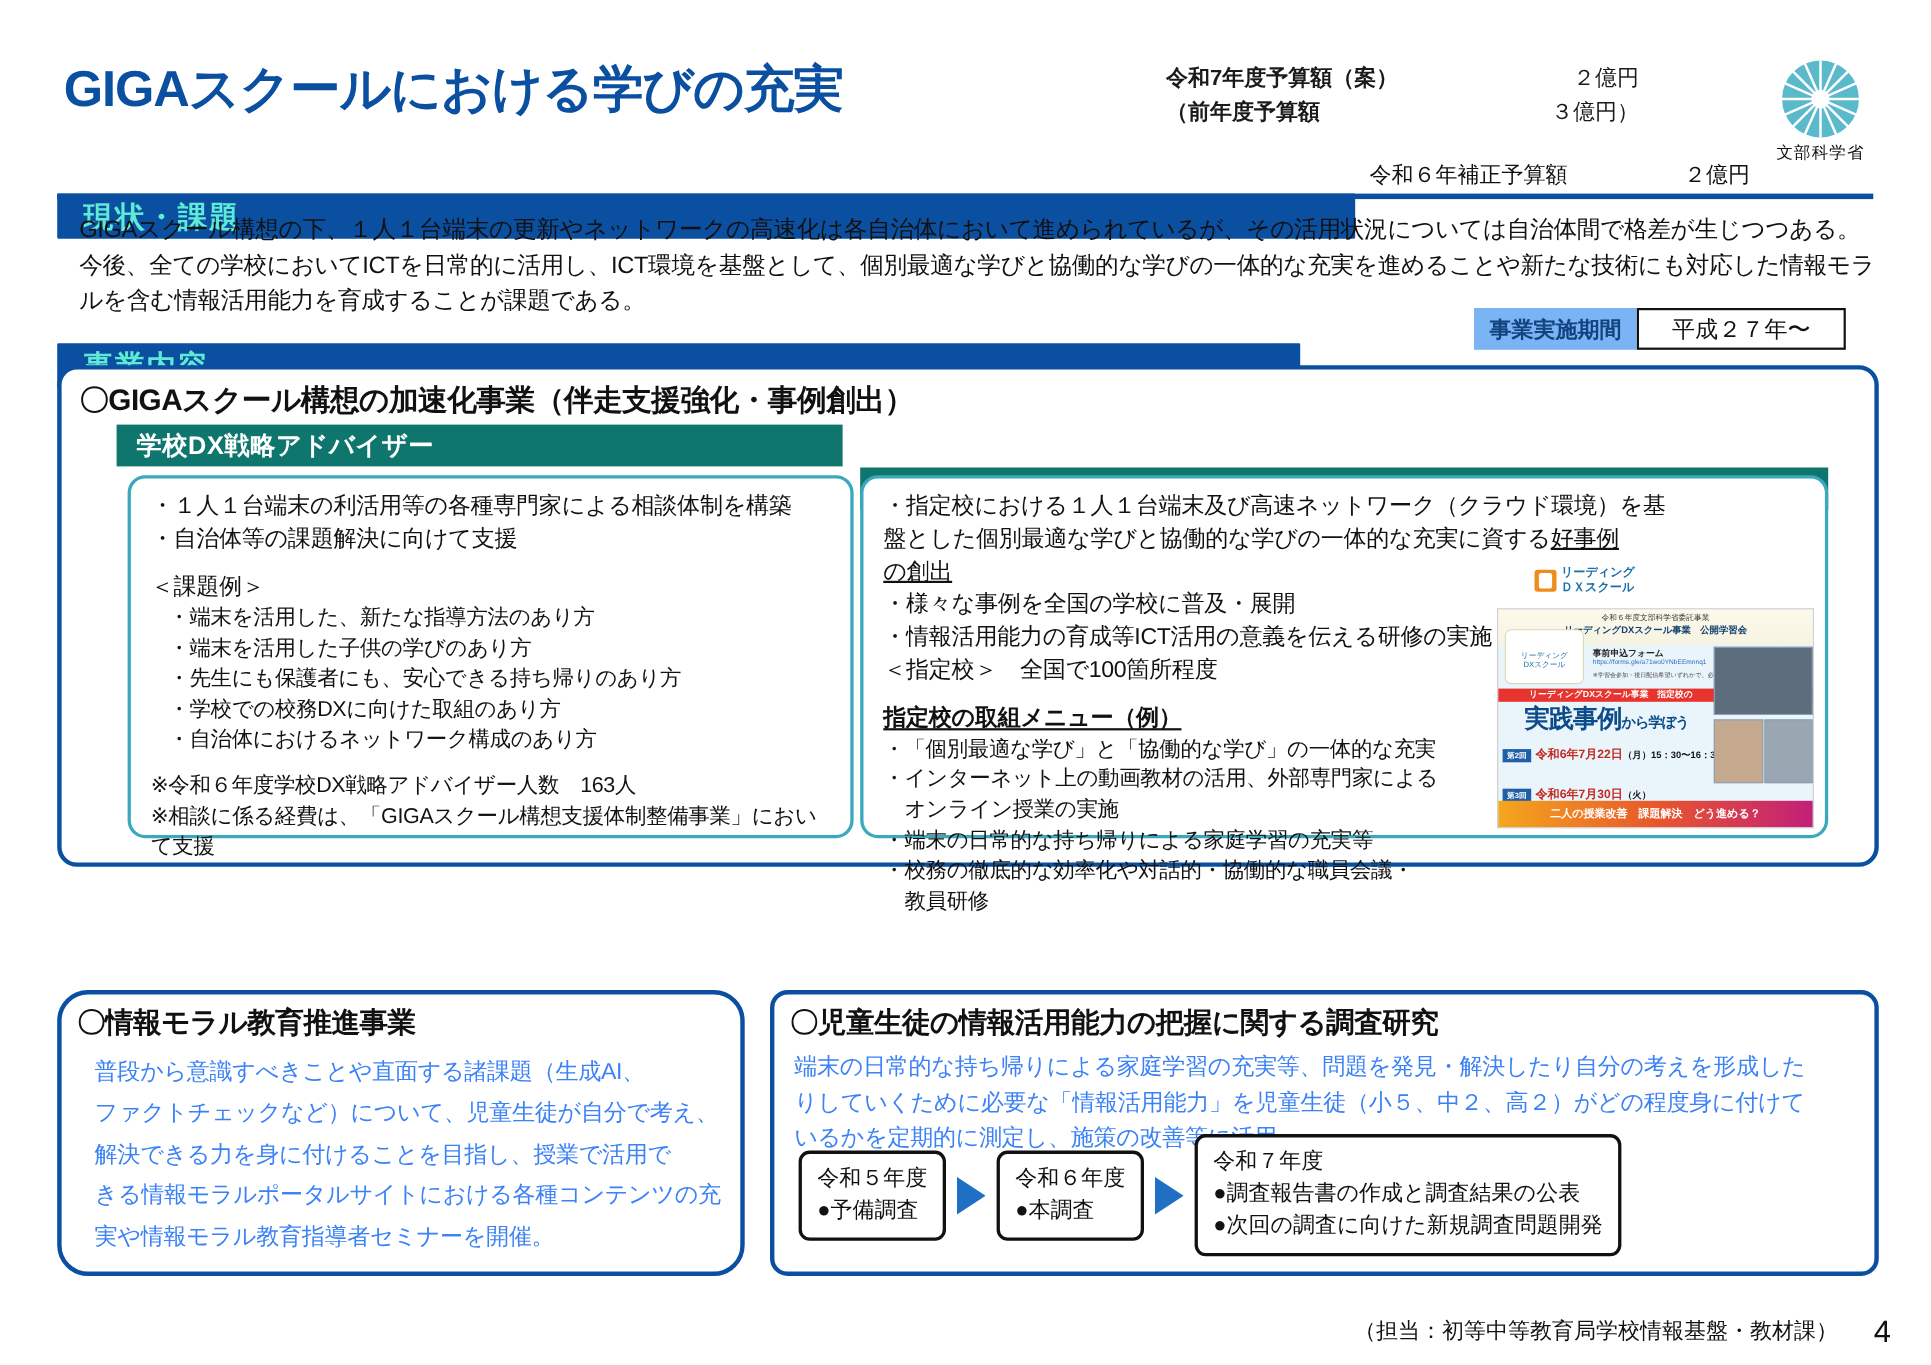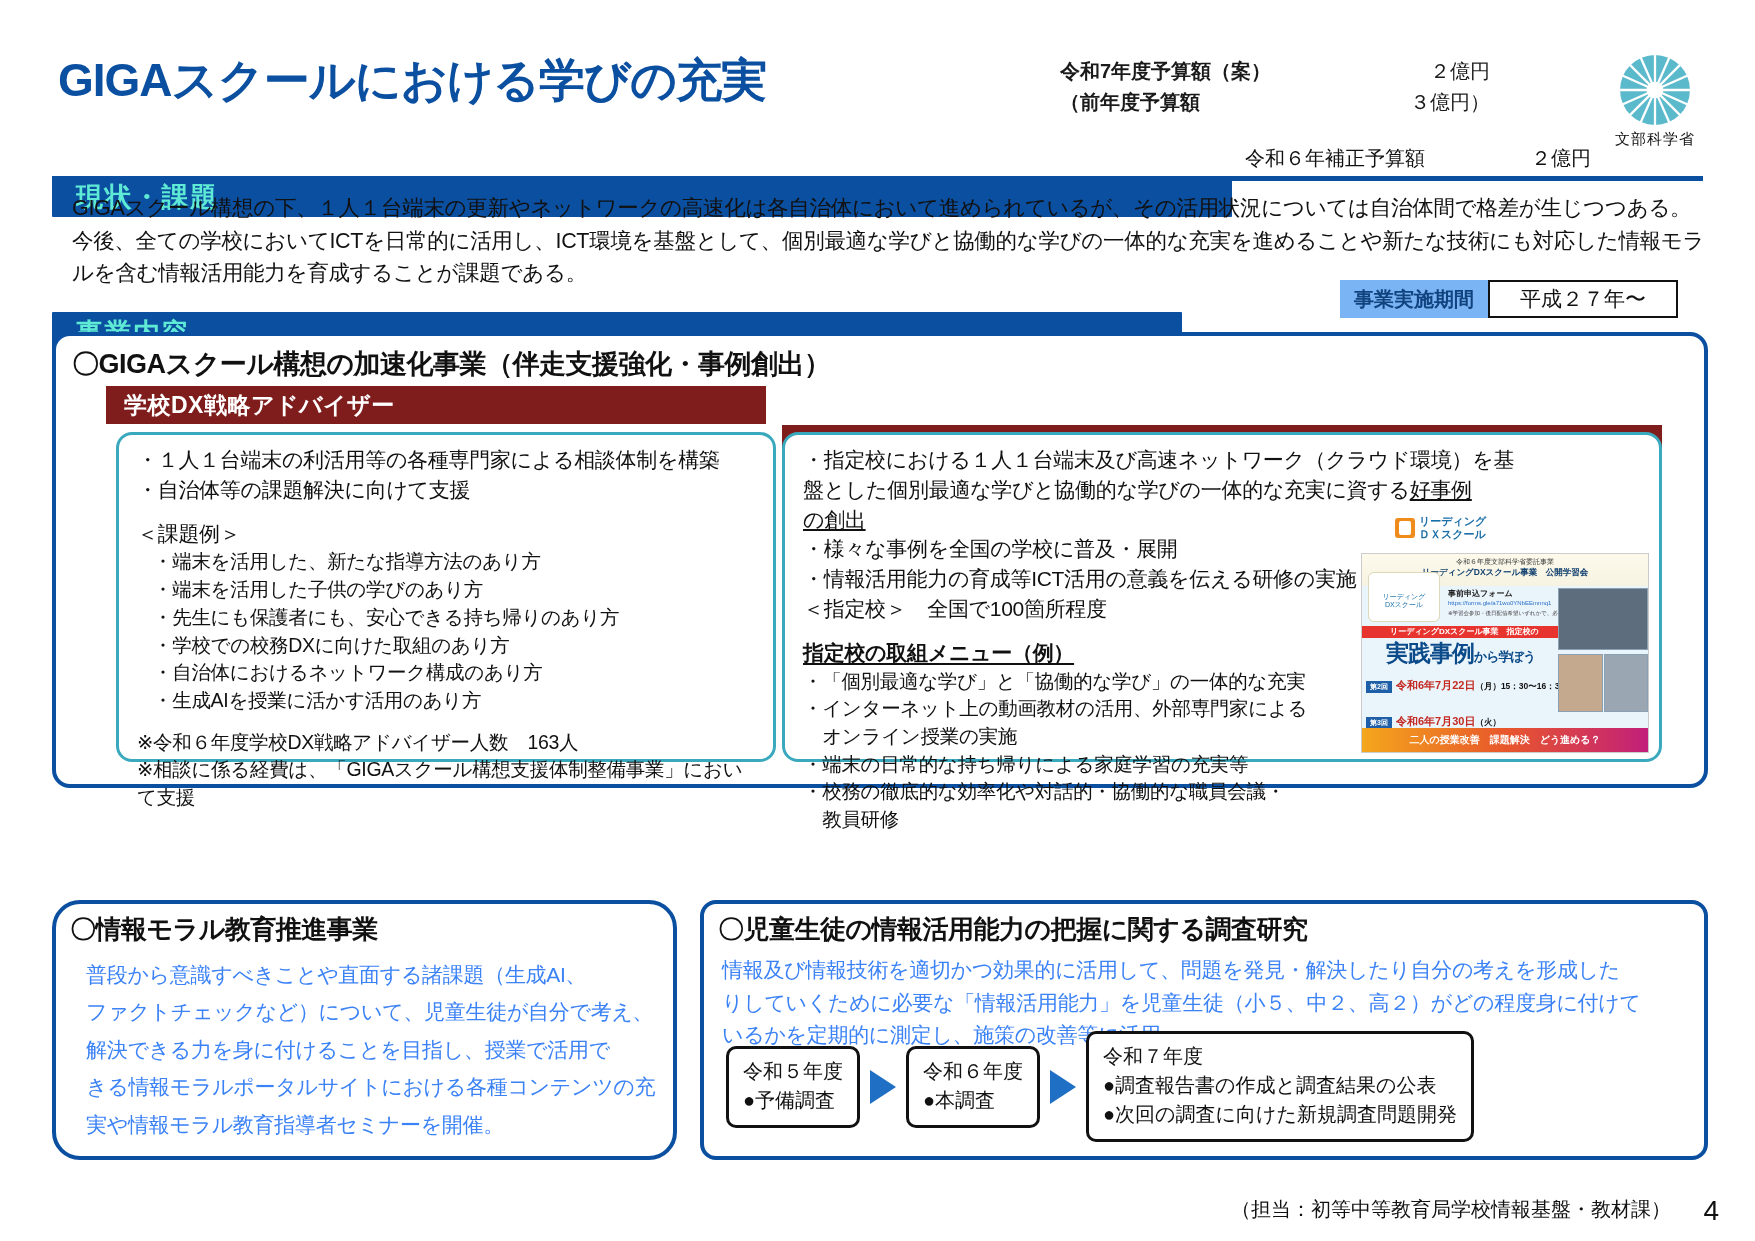--- a/index.html
+++ b/index.html
@@ -155,21 +155,21 @@
     font-size: 27px;
     font-weight: 800;
     color: #111;
     letter-spacing: -0.5px;
     white-space: nowrap;
   }
 
   
   .sub-head {
     position: absolute;
-    background: #7f1d1d;
+    background: #0f766e;
     color: #fff;
     font-size: 23px;
     font-weight: 800;
     display: flex;
     align-items: center;
     padding-left: 18px;
     letter-spacing: 0.5px;
   }
   #sub-head-advisor { left: 50px; top: 50px; width: 660px; height: 38px; }
   #sub-head-leading { left: 726px; top: 50px; width: 880px; height: 38px; margin-top: 39px; }
@@ -416,21 +416,20 @@
       <div class="ib-text">
         <div>・１人１台端末の利活用等の各種専門家による相談体制を構築</div>
         <div>・自治体等の課題解決に向けて支援</div>
         <div class="gap"></div>
         <div>＜課題例＞</div>
         <div class="sm indent">・端末を活用した、新たな指導方法のあり方</div>
         <div class="sm indent">・端末を活用した子供の学びのあり方</div>
         <div class="sm indent">・先生にも保護者にも、安心できる持ち帰りのあり方</div>
         <div class="sm indent">・学校での校務DXに向けた取組のあり方</div>
         <div class="sm indent">・自治体におけるネットワーク構成のあり方</div>
-        <div class="sm indent">・生成AIを授業に活かす活用のあり方</div>
         <div class="gap"></div>
         <div class="sm">※令和６年度学校DX戦略アドバイザー人数　163人</div>
         <div class="sm">※相談に係る経費は、「GIGAスクール構想支援体制整備事業」において支援</div>
       </div>
     </div>
 
     <div class="inner-box" id="inner-leading">
       <div class="ib-text">
         <div>・指定校における１人１台端末及び高速ネットワーク（クラウド環境）を基</div>
         <div>
@@ -495,21 +494,21 @@
       <div>ファクトチェックなど）について、児童生徒が自分で考え、</div>
       <div>解決できる力を身に付けることを目指し、授業で活用で</div>
       <div>きる情報モラルポータルサイトにおける各種コンテンツの充</div>
       <div>実や情報モラル教育指導者セミナーを開催。</div>
     </div>
   </div>
 
   <div class="card-br">
     <div class="card-title">〇児童生徒の情報活用能力の把握に関する調査研究</div>
     <div class="card-body tight" style="top:50px">
-      <div>情報及び情報技術を適切かつ効果的に活用して、問題を発見・解決したり自分の考えを形成した</div>
+      <div>端末の日常的な持ち帰りによる家庭学習の充実等、問題を発見・解決したり自分の考えを形成した</div>
       <div>りしていくために必要な「情報活用能力」を児童生徒（小５、中２、高２）がどの程度身に付けて</div>
       <div>いるかを定期的に測定し、施策の改善等に活用。</div>
     </div>
 
     <div class="flow">
       <div class="flow-box">
         <span class="yr">令和５年度</span>
         <span class="yr">●予備調査</span>
       </div>
       <div class="arrow"></div>

